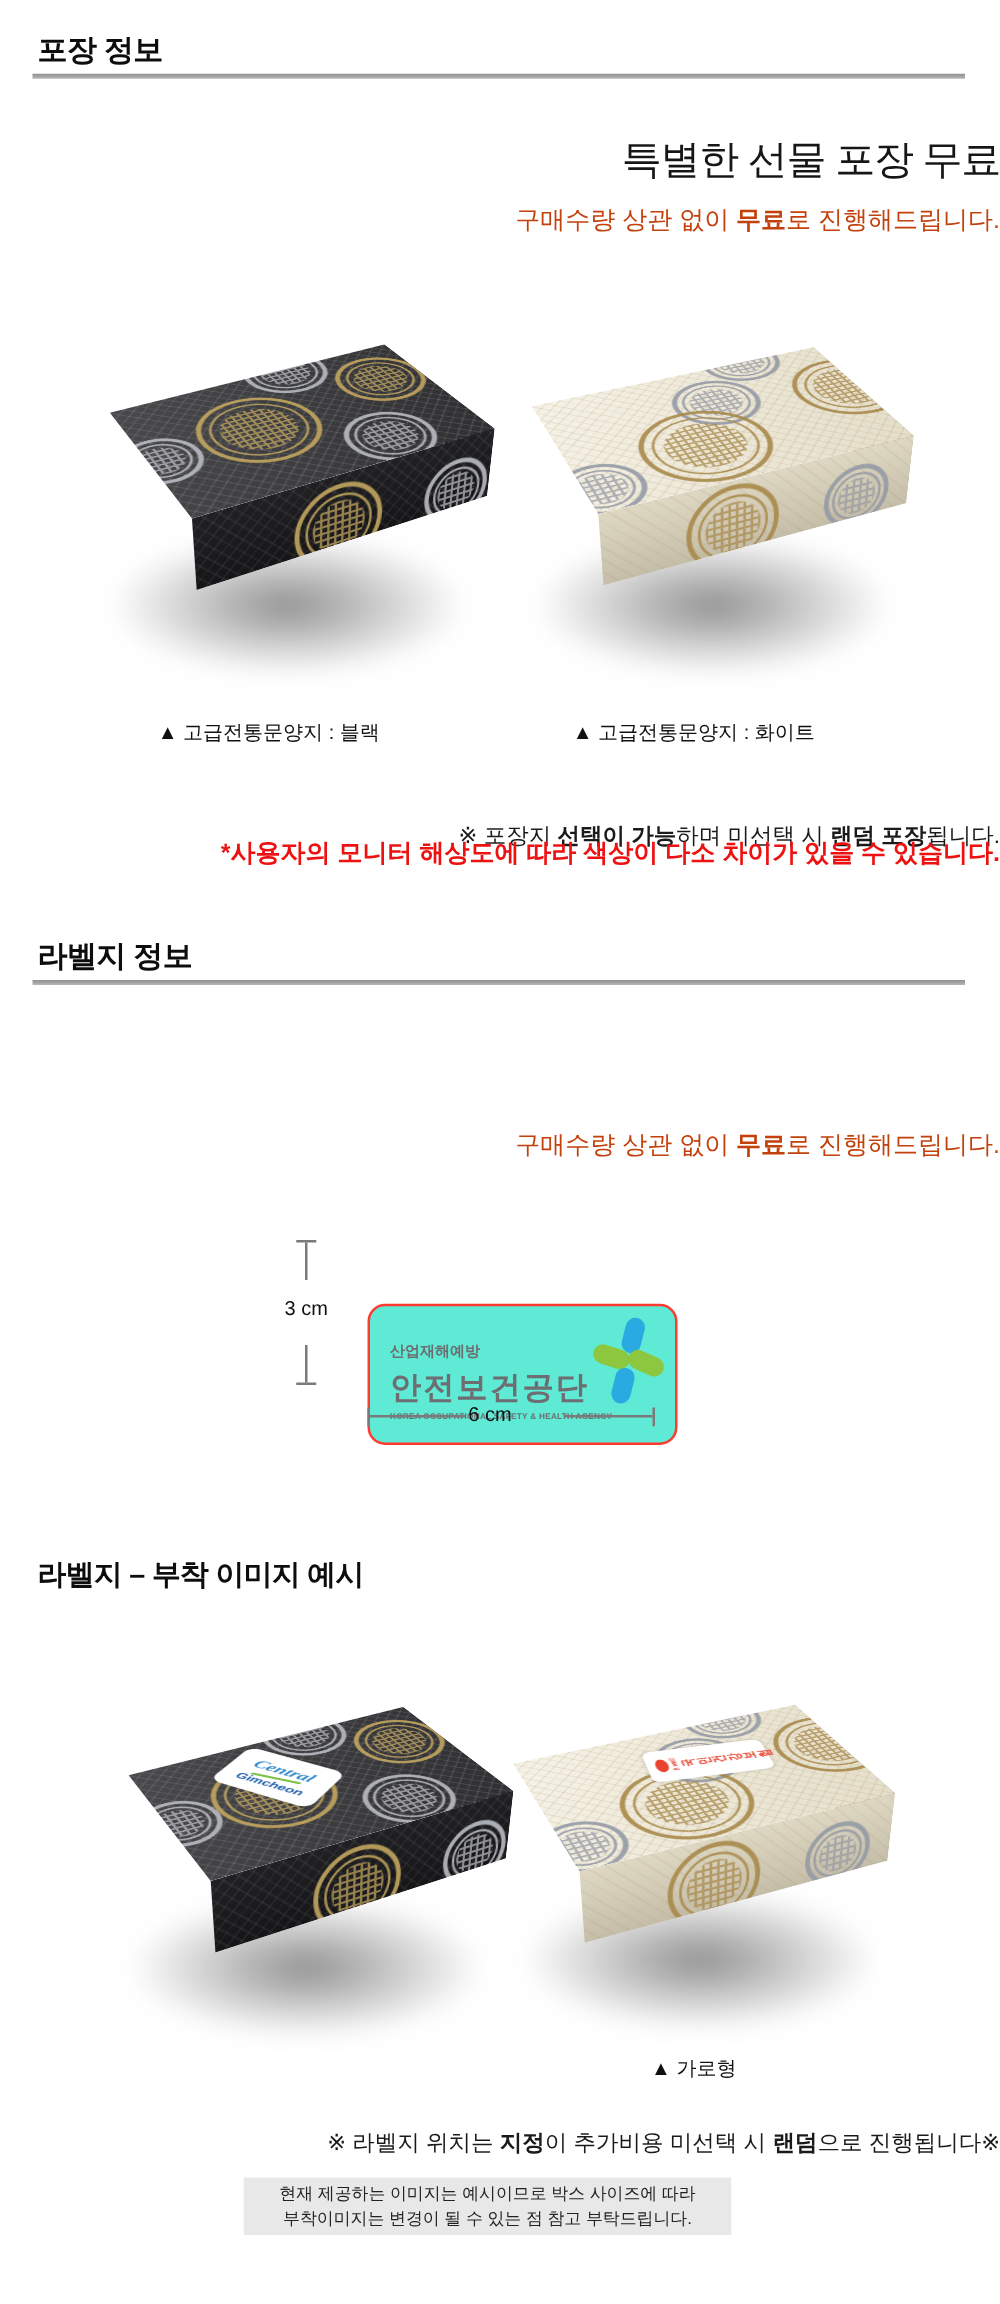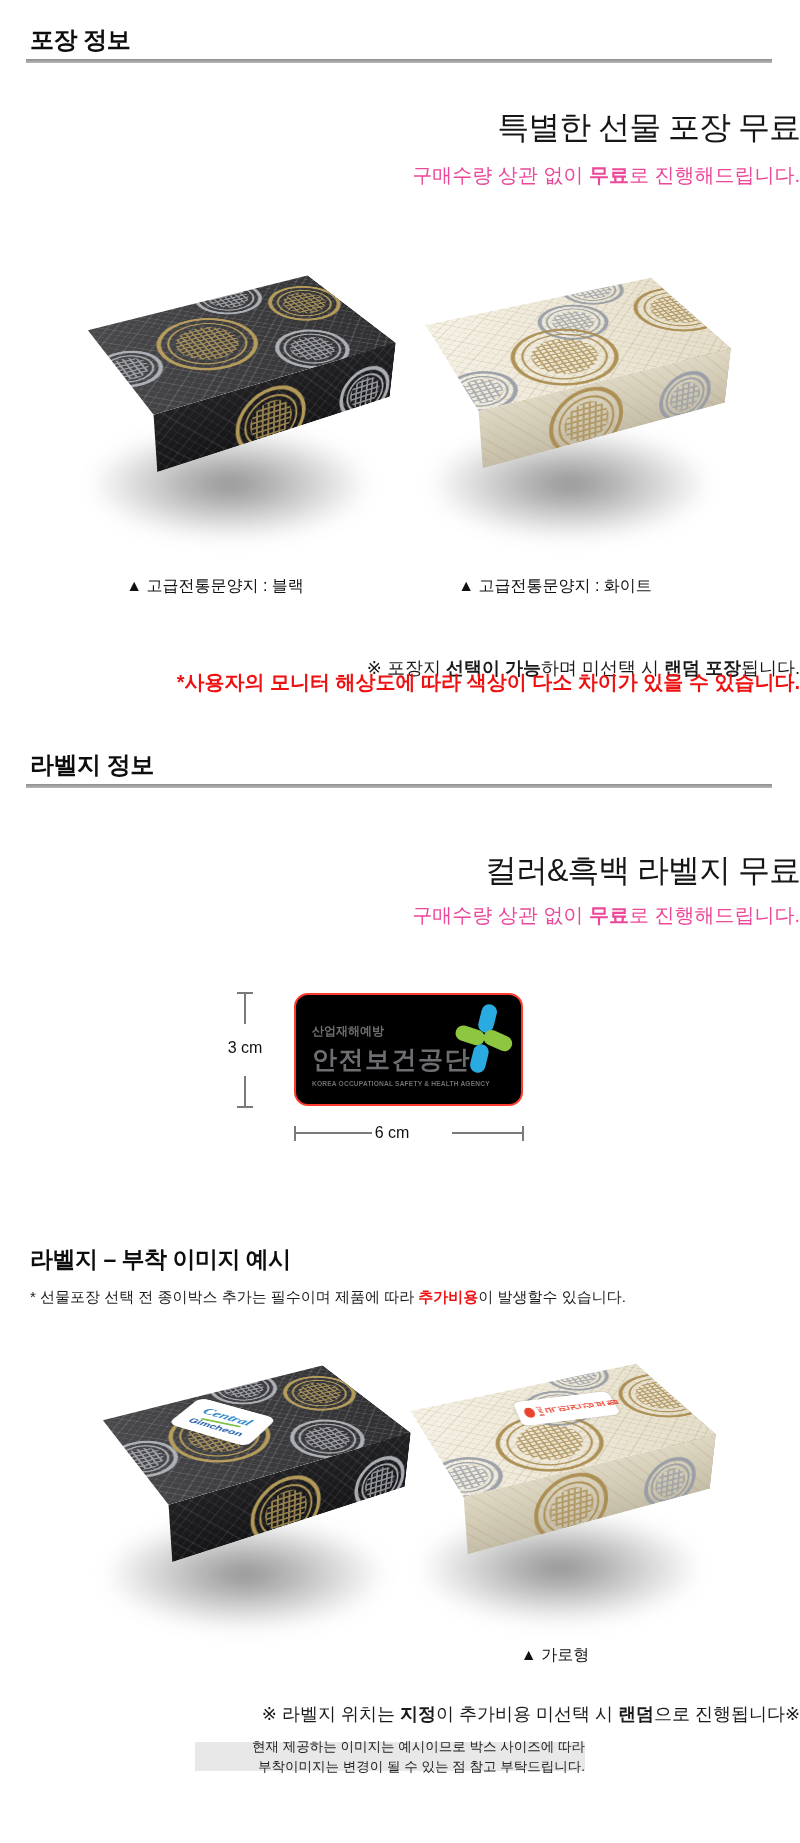--- a/index.html
+++ b/index.html
@@ -3,21 +3,21 @@
 <meta charset="utf-8">
 <style>
   html,body{margin:0;padding:0;background:#fff;}
   #page{position:relative;width:800px;height:1843px;background:#fff;overflow:hidden;
         font-family:"Liberation Sans","DejaVu Sans",sans-serif;color:#111;}
   .abs{position:absolute;}
   .ctr{position:absolute;left:0;width:100%;text-align:right;}
   .rule{position:absolute;height:4px;background:linear-gradient(#8f8f8f,#b7b7b7);}
   .sec-h{position:absolute;font-size:24px;font-weight:800;color:#0d0d0d;letter-spacing:-0.5px;}
   .big-t{font-size:32px;color:#161616;letter-spacing:-1px;}
-  .sub-t{font-size:20px;color:#ec4899;}
+  .sub-t{font-size:20px;color:#c2410c;}
   .cap{position:absolute;font-size:16px;color:#101010;text-align:center;}
   .notice{font-size:18px;color:#1a1a1a;}
   .red{color:#ee1111;}
   b{font-weight:800;}
 
   
   .gb3d{position:absolute;width:250px;height:160px;transform-style:preserve-3d;
         transform:perspective(900px) rotateX(56deg) rotateZ(var(--rz));}
   .face{position:absolute;overflow:hidden;}
   .face.top{left:0;top:0;width:250px;height:160px;transform:translateZ(62px);}
@@ -63,31 +63,31 @@
   .lbl-gim .name{font-size:12px;font-weight:800;color:#1456a8;}
   .lbl-nhis{position:absolute;left:118px;top:8px;width:48px;height:98px;background:#fff;
            border-radius:8px;transform:rotate(-80deg);display:flex;flex-direction:column;
            align-items:center;padding-top:7px;box-sizing:border-box;box-shadow:0 0 4px rgba(0,0,0,.2);}
   .lbl-nhis .ring{width:10px;height:10px;border:5px solid #e8432e;border-radius:50%;}
   .lbl-nhis .hwell{font-size:7px;font-weight:700;font-style:italic;color:#e8432e;margin-top:2px;}
   .lbl-nhis .nm{width:14px;font-size:12px;line-height:12.5px;font-weight:700;color:#e8432e;
            word-break:break-all;text-align:center;margin-top:1px;}
 
   
-  .kosha{position:absolute;left:294px;top:993px;width:229px;height:113px;background:#000000;
+  .kosha{position:absolute;left:294px;top:1043px;width:248px;height:113px;background:#5eead4;
          border:2px solid #ff3b30;border-radius:14px;box-sizing:border-box;}
   .kosha .inner{position:absolute;left:16px;top:28px;}
   .kosha .l1{font-size:12px;font-weight:700;color:#6d6e71;}
   .kosha .l2{font-size:25px;font-weight:800;color:#6d6e71;letter-spacing:1.5px;margin-top:3px;}
   .kosha .l3{font-size:6.6px;font-weight:700;color:#6d6e71;margin-top:4px;letter-spacing:0.2px;}
   .dim{position:absolute;background:#7a7a7a;}
   .dimlabel{position:absolute;font-size:16px;color:#111;text-align:center;}
 
-  .graybox{position:absolute;left:195px;top:1742px;width:390px;height:29px;background:#e8e8e8;
-           display:flex;flex-direction:column;align-items:flex-end;justify-content:center;
+  .graybox{position:absolute;left:195px;top:1742px;width:390px;height:46px;background:#e8e8e8;
+           display:flex;flex-direction:column;align-items:center;justify-content:center;
            font-size:13.5px;line-height:20px;color:#222;text-align:center;}
 </style>
 </head>
 <body>
 
 <div id="page">
 
   <div class="sec-h" style="left:30px;top:24px;">포장 정보</div>
   <div class="rule" style="left:26px;top:59px;width:746px;"></div>
 
@@ -132,21 +132,20 @@
 
   <div class="cap" style="left:390px;top:576px;width:330px;">▲ 고급전통문양지 : 화이트</div>
   <div class="cap" style="left:55px;top:576px;width:320px;">▲ 고급전통문양지 : 블랙</div>
 
   <div class="ctr notice" style="top:656px;"><span>※ 포장지 </span><b>선택이 가능</b><span>하며 미선택 시 </span><b>랜덤 포장</b><span>됩니다.</span></div>
   <div class="ctr red" style="top:669px;font-size:20px;font-weight:700;">*사용자의 모니터 해상도에 따라 색상이 다소 차이가 있을 수 있습니다.</div>
 
   <div class="sec-h" style="left:30px;top:749px;">라벨지 정보</div>
   <div class="rule" style="left:26px;top:784px;width:746px;"></div>
 
-  <div class="ctr big-t" style="top:849px;">컬러&amp;흑백 라벨지 무료</div>
   <div class="ctr sub-t" style="top:902px;"><span>구매수량 상관 없이 </span><b>무료</b><span>로 진행해드립니다.</span></div>
 
   <div class="kosha">
     <div class="inner">
       <div class="l1">산업재해예방</div>
       <div class="l2">안전보건공단</div>
       <div class="l3">KOREA OCCUPATIONAL SAFETY &amp; HEALTH AGENCY</div>
     </div>
     <svg style="position:absolute;right:6px;top:8px;" width="62" height="72" viewBox="0 0 60 70">
       <rect x="26" y="1" width="15" height="28" rx="7.5" fill="#29abe2" transform="rotate(14 33.5 15)"></rect>
@@ -162,21 +161,20 @@
   <div class="dim" style="left:244px;top:1076px;width:2px;height:30px;"></div>
   <div class="dim" style="left:237px;top:1106px;width:16px;height:2px;"></div>
 
   <div class="dim" style="left:294px;top:1126px;width:2px;height:15px;"></div>
   <div class="dim" style="left:296px;top:1132px;width:76px;height:2px;"></div>
   <div class="dimlabel" style="left:352px;top:1124px;width:80px;">6 cm</div>
   <div class="dim" style="left:452px;top:1132px;width:70px;height:2px;"></div>
   <div class="dim" style="left:522px;top:1126px;width:2px;height:15px;"></div>
 
   <div class="sec-h" style="left:30px;top:1244px;font-size:23px;">라벨지 – 부착 이미지 예시</div>
-  <div class="abs" style="left:30px;top:1288px;font-size:15px;color:#1a1a1a;"><span>* 선물포장 선택 전 종이박스 추가는 필수이며 제품에 따라 </span><b class="red">추가비용</b><span>이 발생할수 있습니다.</span></div>
 
   <div class="gshadow" style="left:105px;top:1518px;width:280px;height:112px;"></div>
   <div class="gb3d" style="left:130px;top:1400px;--rz:-28deg;">
     <div class="face top top-black">
       <i class="med" style="--c:#b9bcc2;left:116px;top:-30px;width:62px;height:62px;"></i>
       <i class="med" style="--c:#c3a75f;left:178px;top:14px;width:66px;height:66px;"></i>
       <i class="med" style="--c:#c3a75f;left:40px;top:30px;width:88px;height:88px;"></i>
       <i class="med" style="--c:#b9bcc2;left:140px;top:96px;width:62px;height:62px;"></i>
       <i class="med" style="--c:#b9bcc2;left:-22px;top:52px;width:54px;height:54px;"></i>
       <div class="lbl-gim">

